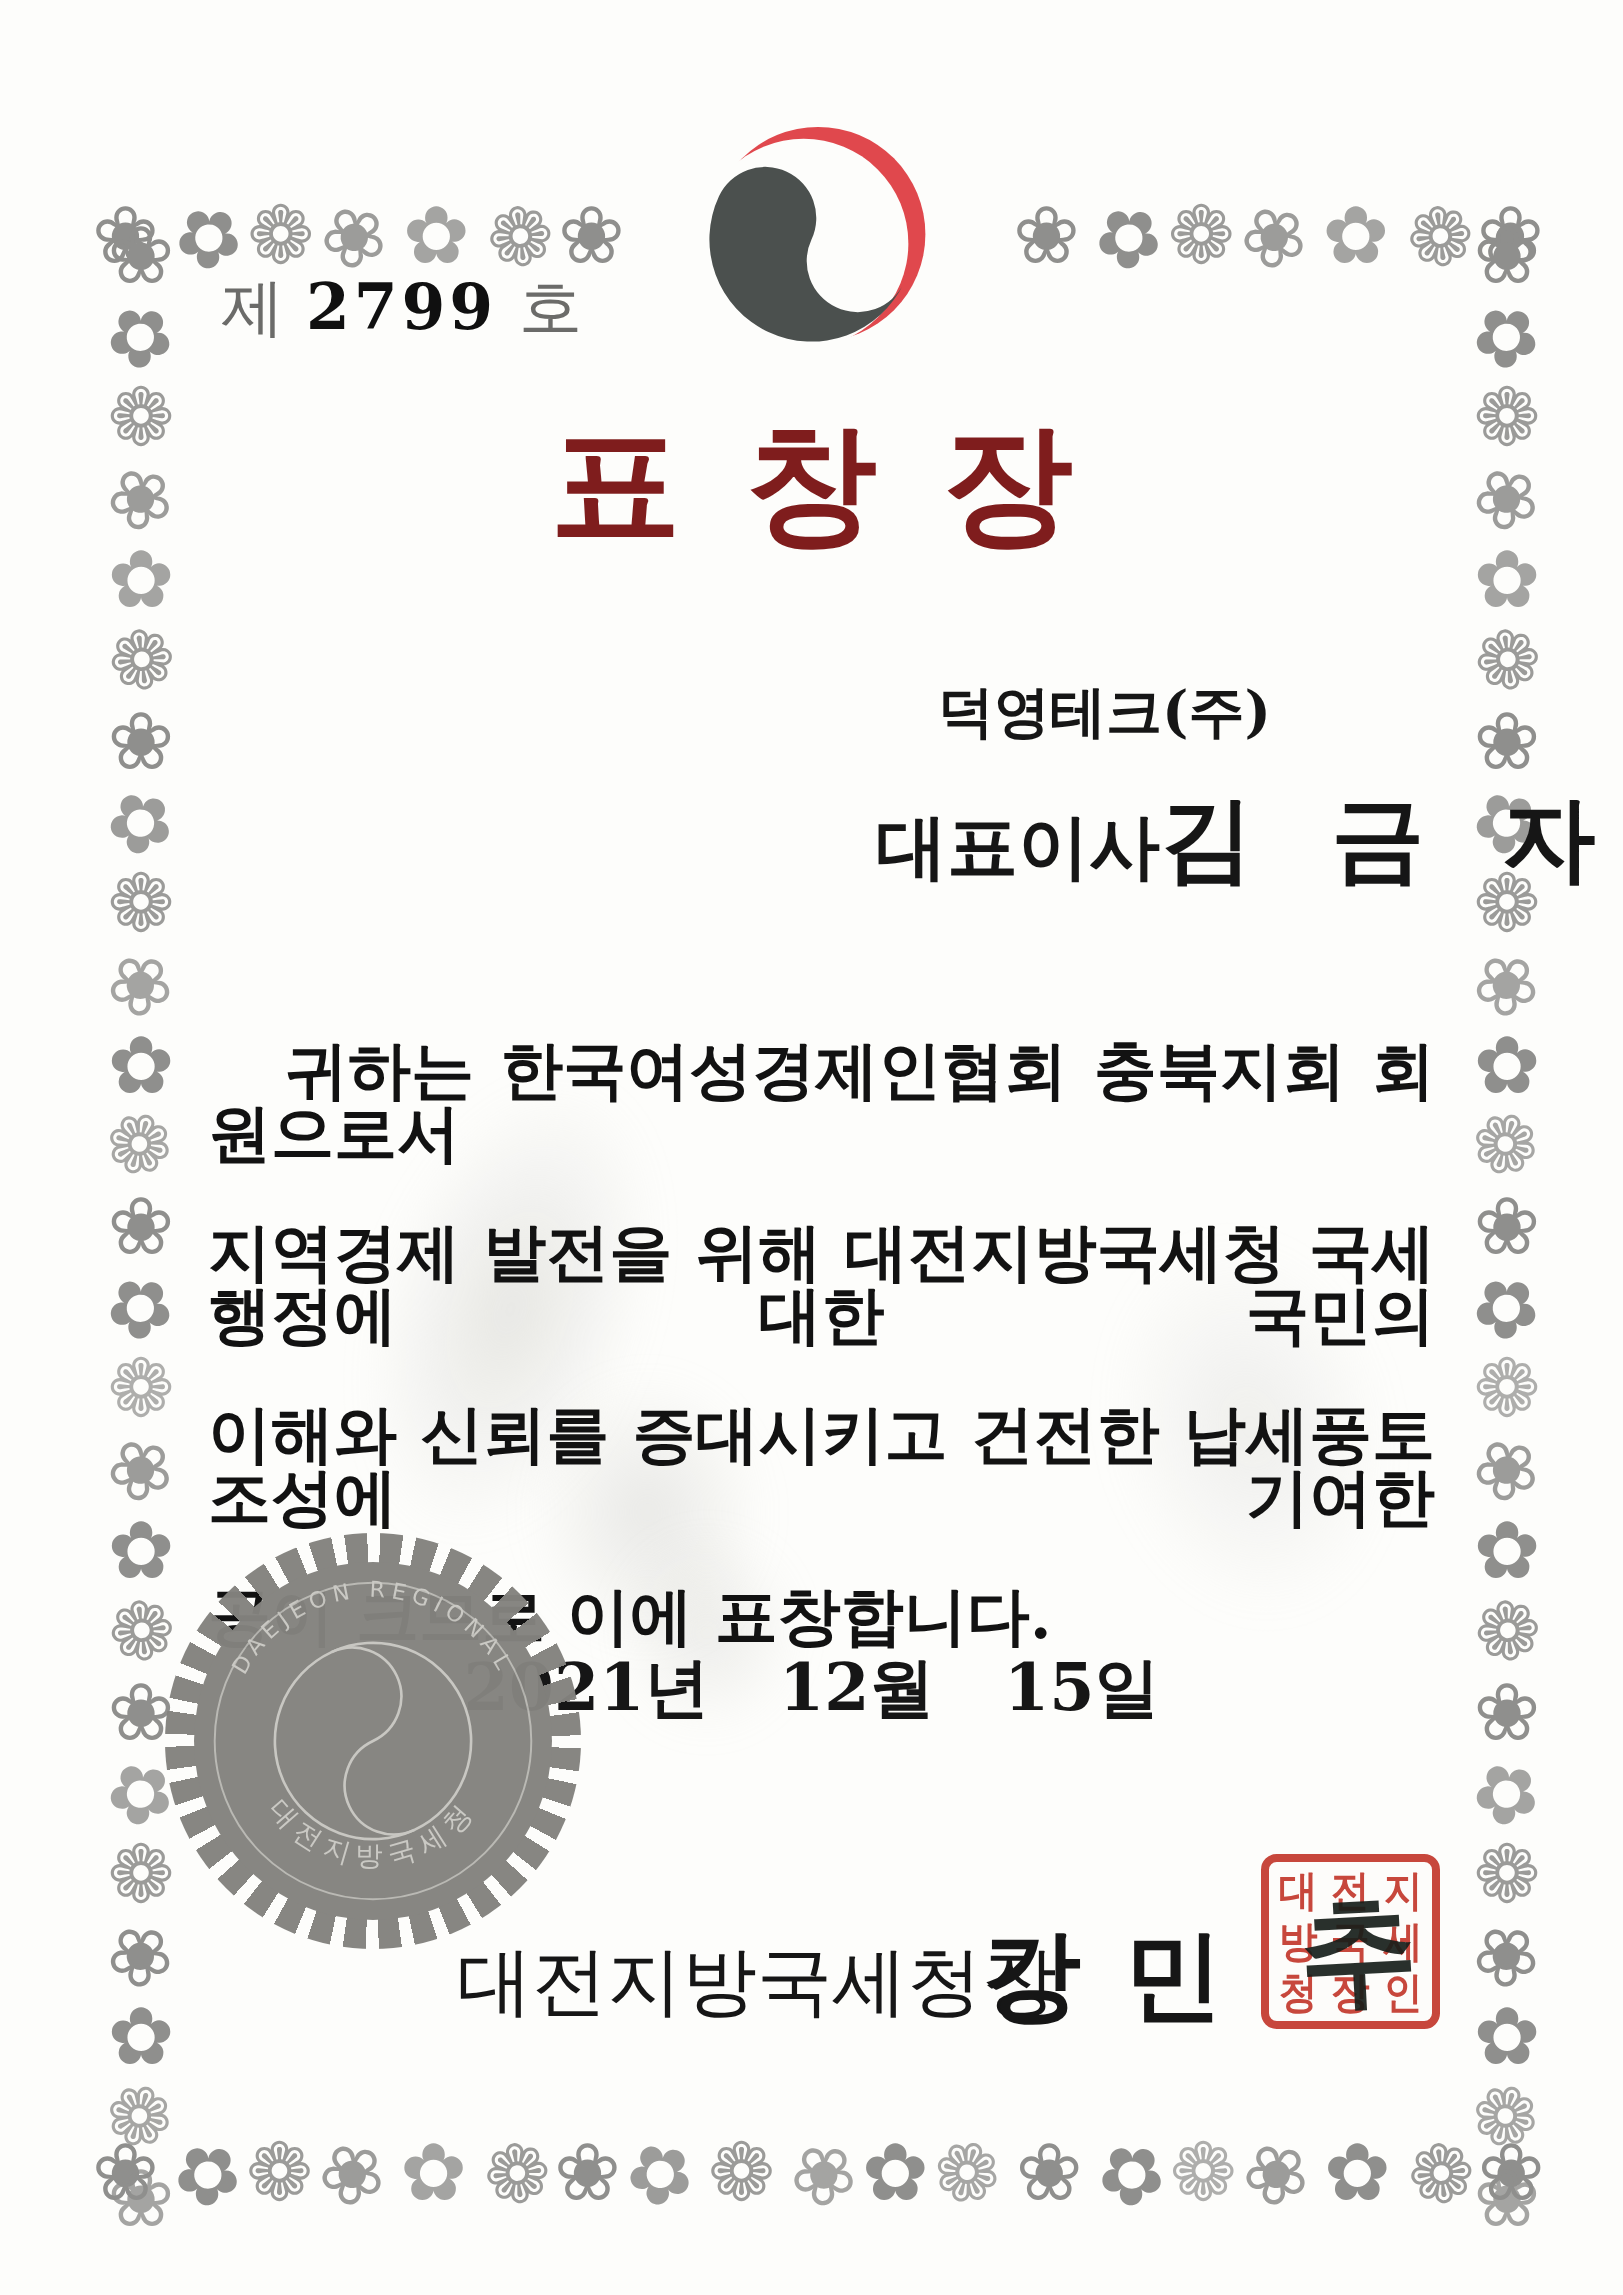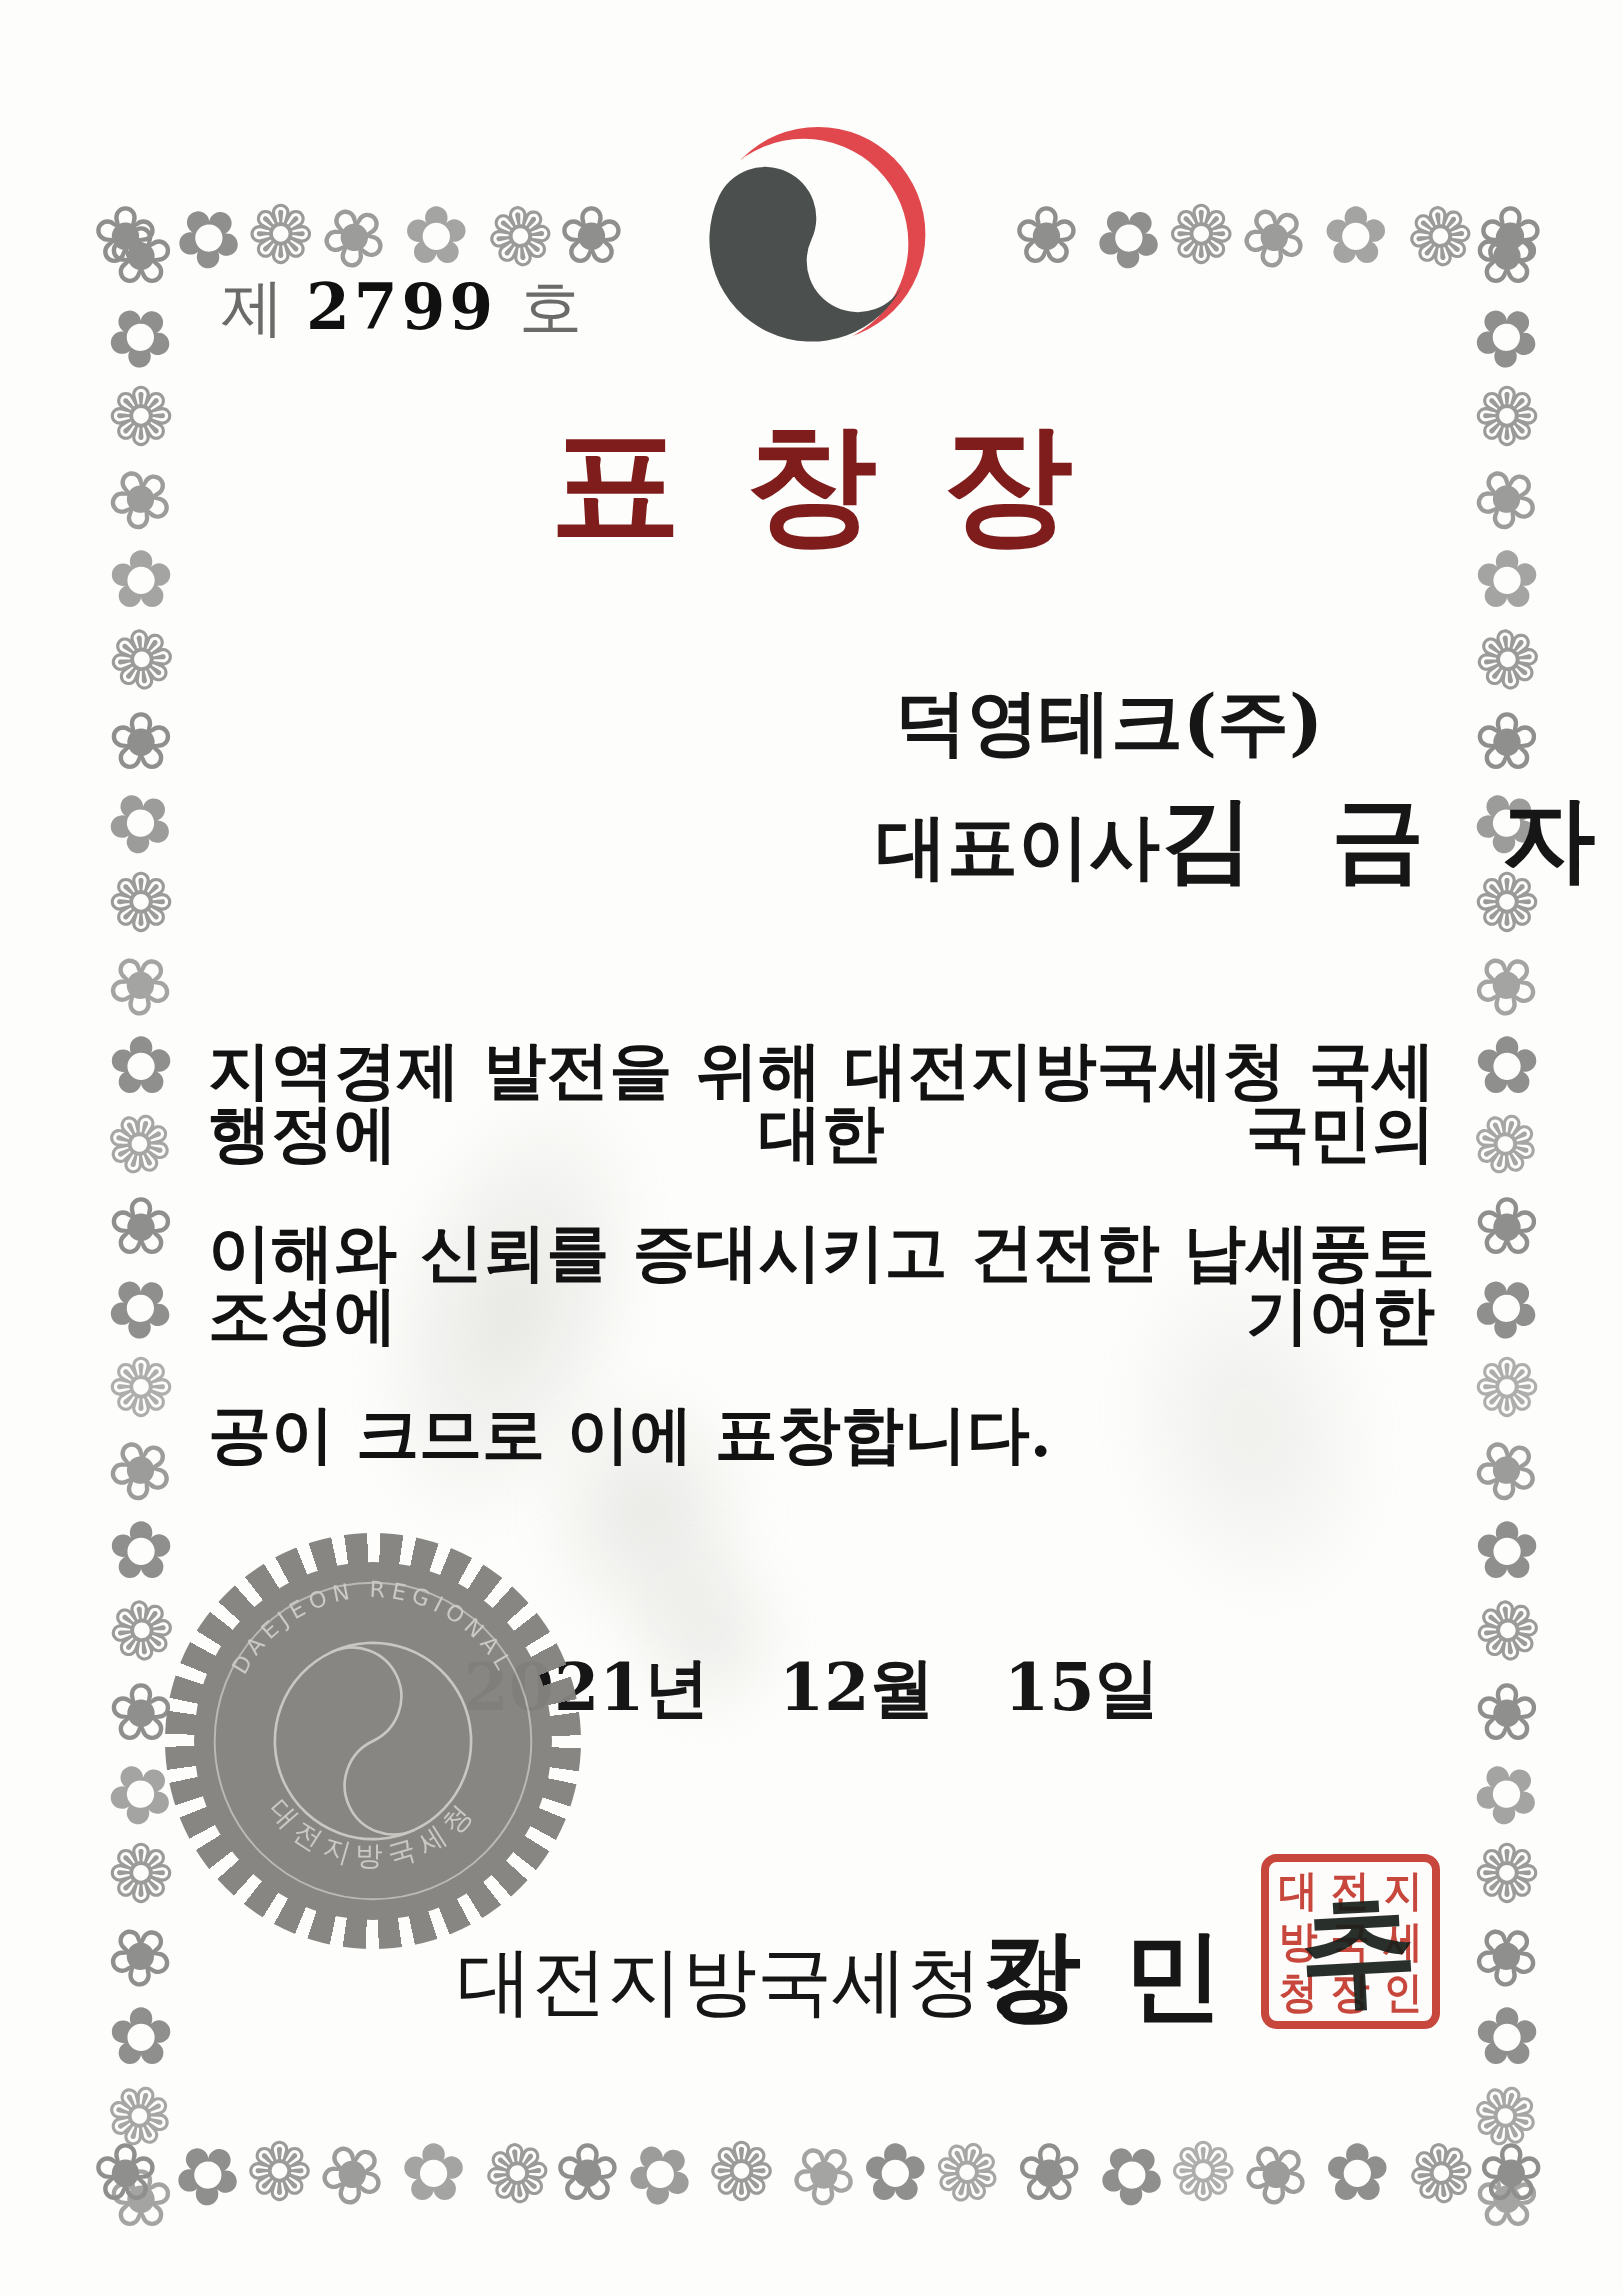--- a/index.html
+++ b/index.html
@@ -36,21 +36,21 @@
   .cert-no{position:absolute; left:221px; top:276px; font-size:63px; line-height:1; white-space:nowrap;}
   .cert-no .gray{color:#6b6b69;}
   .cert-no .num{color:#101010; font-weight:bold; letter-spacing:3.9px; margin:8px 22px;}
   
   .emblem{position:absolute; left:695px; top:123px; width:233px; height:233px;}
   
   .title{position:absolute; left:0; top:405px; width:100%; text-align:center;
          font-size:131px; font-weight:bold; color:#7f1d1d;
          letter-spacing:65px; padding-left:65px; box-sizing:border-box; line-height:1.2;}
   
-  .company{position:absolute; left:895px; top:675px; font-size:72px; font-weight:bold; white-space:nowrap;}
+  .company{position:absolute; left:938px; top:675px; font-size:56px; font-weight:bold; white-space:nowrap;}
   .recip-line{position:absolute; left:876px; top:777px; width:592px;
               display:flex; justify-content:space-between; align-items:baseline; white-space:nowrap;}
   .recip-title{font-size:71px; font-weight:bold;}
   .recip-name{font-size:93px; font-weight:bold; letter-spacing:9.2px; word-spacing:27.5px;}
   
   .body-block{position:absolute; left:208px; top:1039px; width:1227px;}
   .bline{font-size:63px; font-weight:bold; line-height:1; margin-bottom:56px; color:#121212;}
   .bline.justify{text-align:justify; text-align-last:justify;}
   .bline.first{text-indent:77px;}
   
@@ -197,20 +197,21 @@
 
   <div class="title">표창장</div>
 
   <div class="company">덕영테크(주)</div>
   <div class="recip-line">
     <span class="recip-title">대표이사</span>
     <span class="recip-name">김 금 자</span>
   </div>
 
   <div class="body-block">
+    <div class="bline first justify">귀하는 한국여성경제인협회 충북지회 회원으로서</div>
     <div class="bline justify">지역경제 발전을 위해 대전지방국세청 국세행정에 대한 국민의</div>
     <div class="bline justify">이해와 신뢰를 증대시키고 건전한 납세풍토 조성에 기여한</div>
     <div class="bline">공이 크므로 이에 표창합니다.</div>
   </div>
 
   <div class="date-line">2021년 12월 15일</div>
 
   <div class="seal">
     <div class="seal-star"></div>
     <div class="seal-body"></div>

